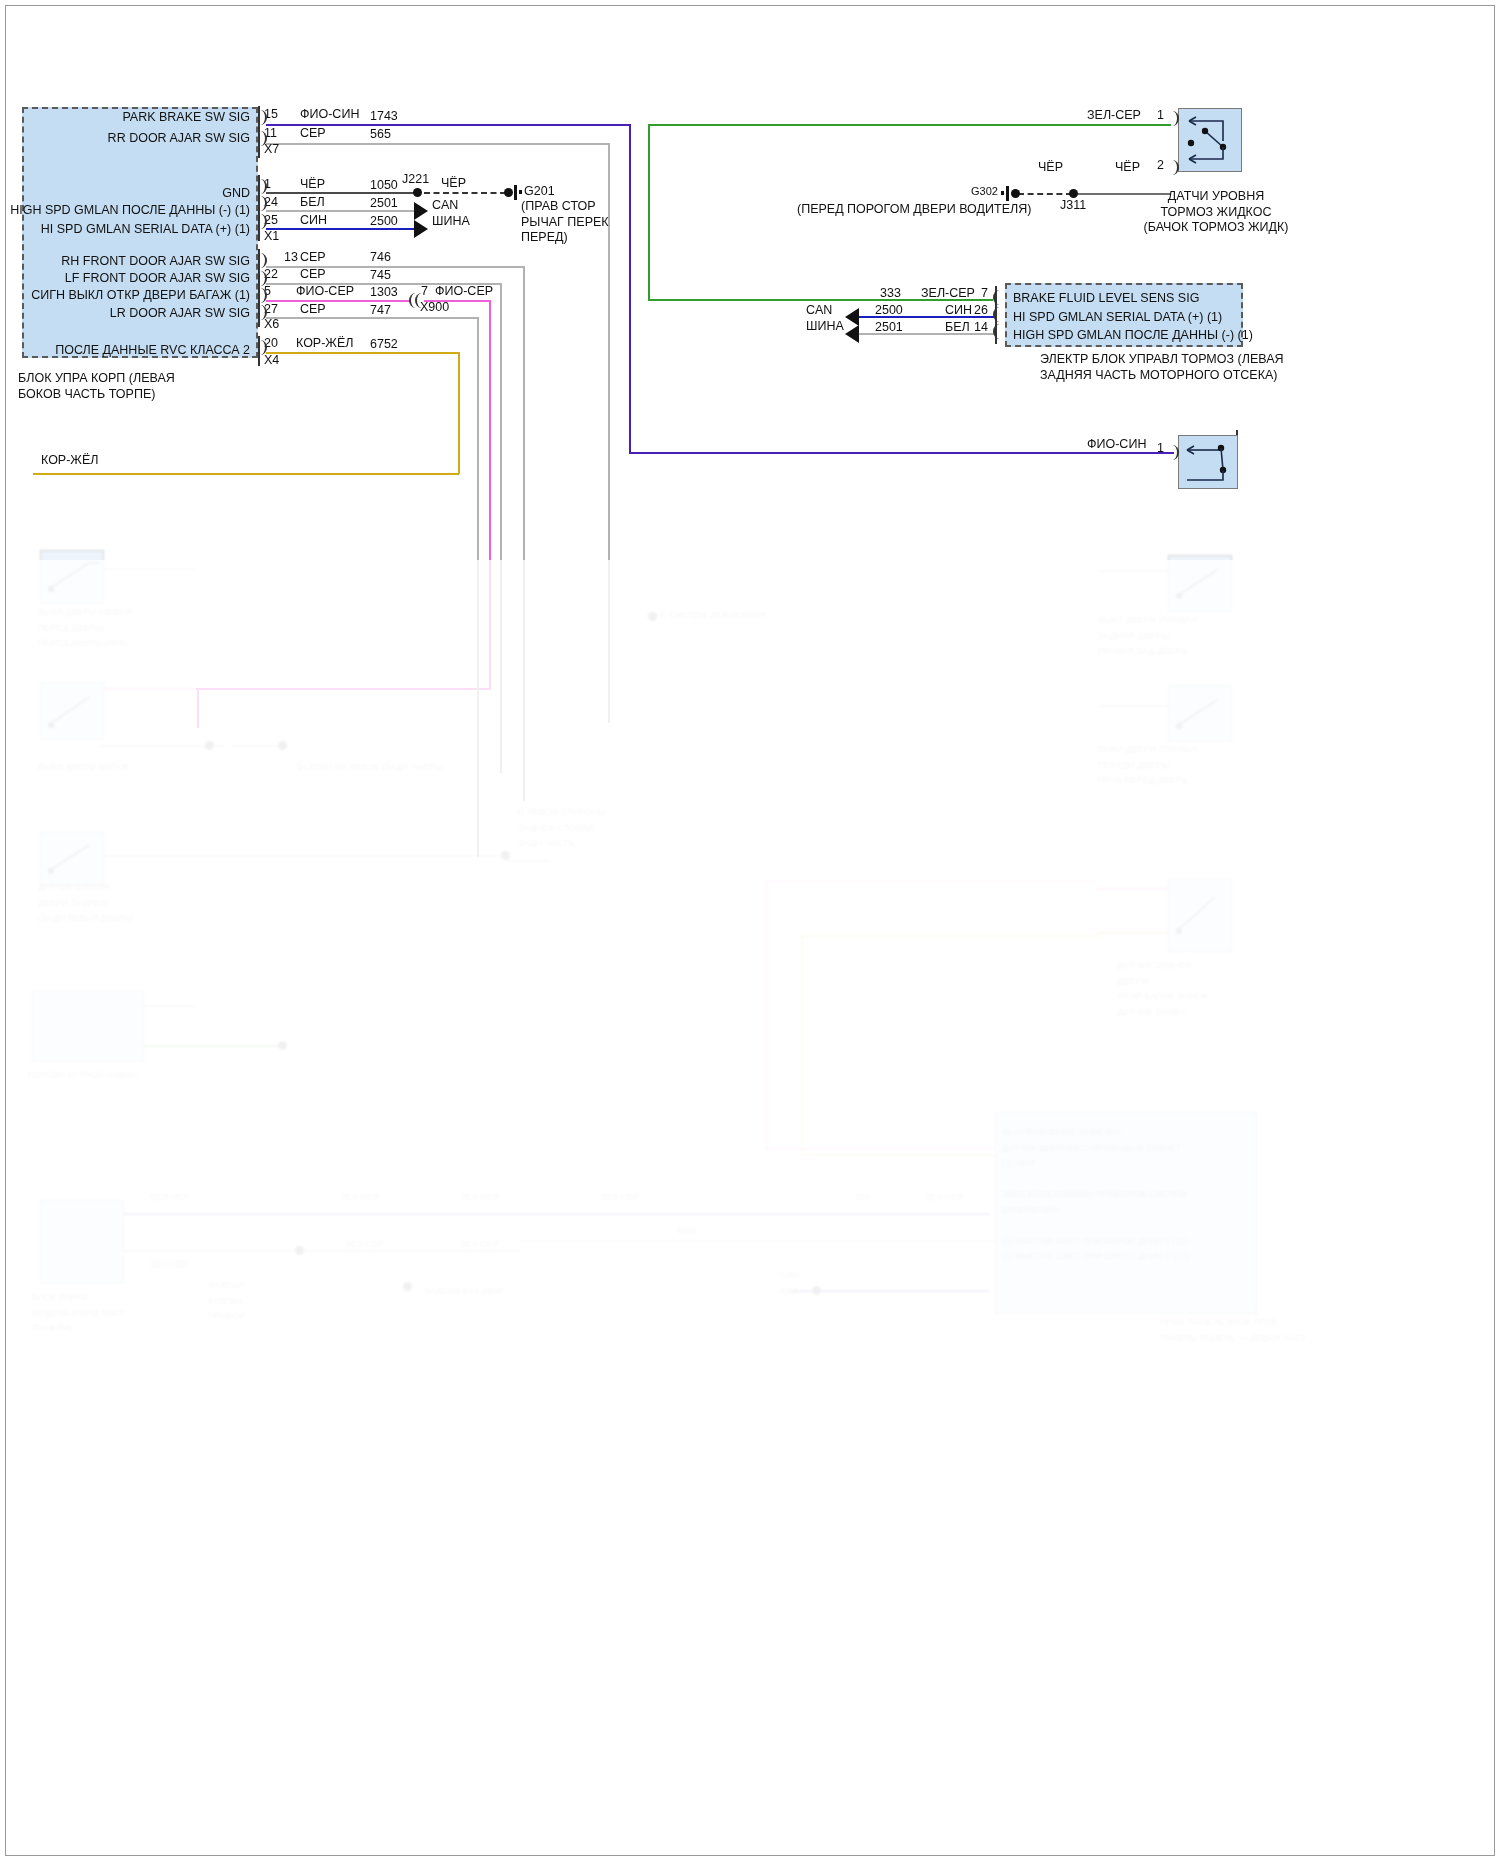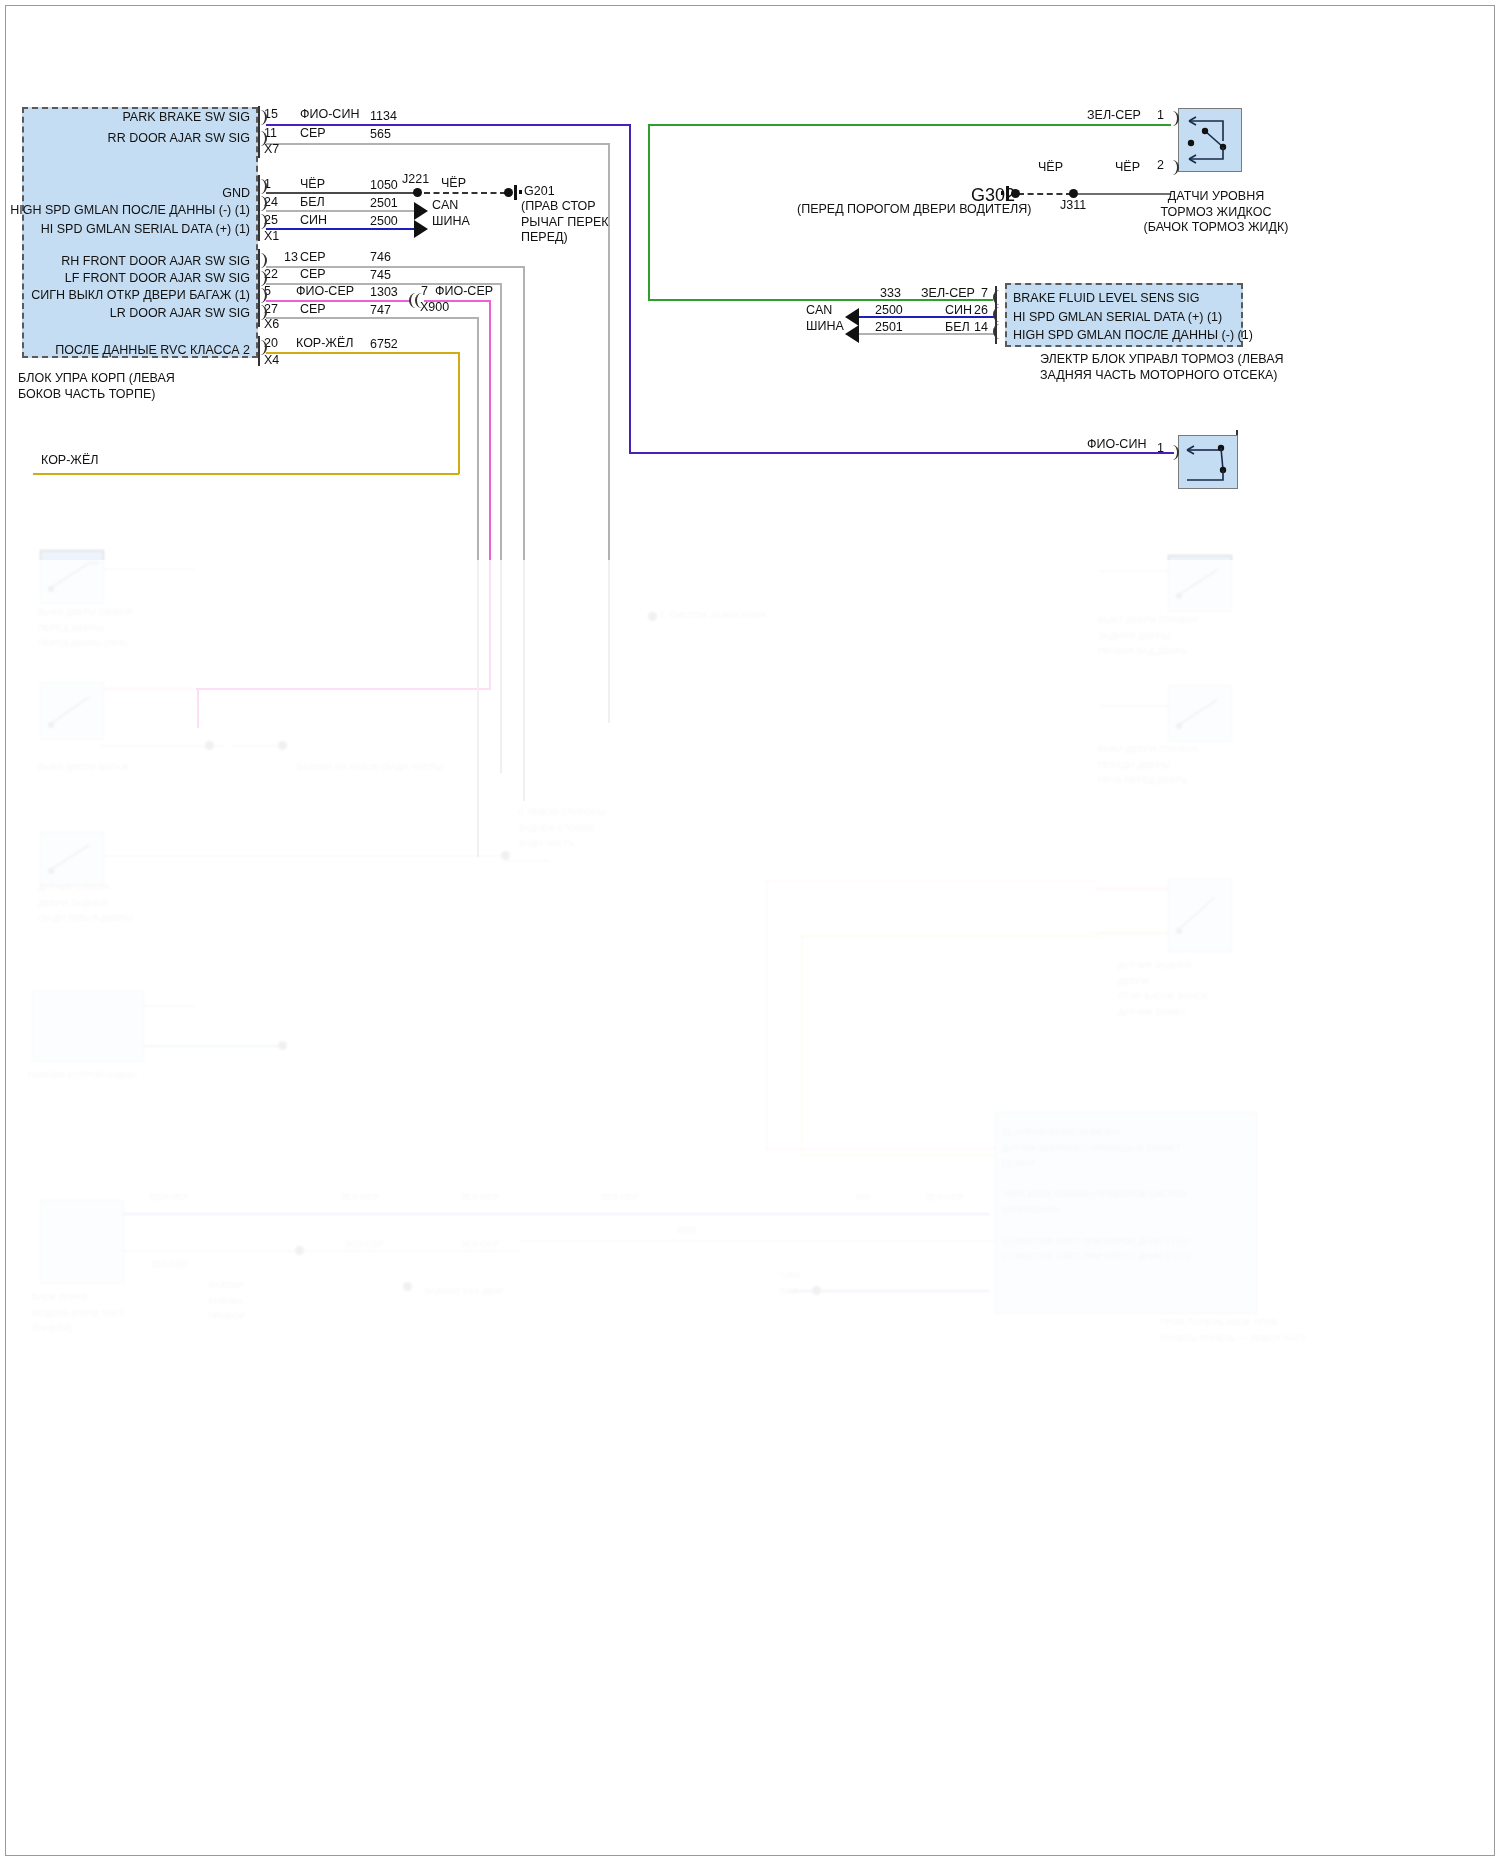--- a/index.html
+++ b/index.html
@@ -142,21 +142,21 @@
   <div class="wcolor" style="left:300px;top:126px;">СЕР</div>
   <div class="wcolor" style="left:300px;top:177px;">ЧЁР</div>
   <div class="wcolor" style="left:300px;top:195px;">БЕЛ</div>
   <div class="wcolor" style="left:300px;top:213px;">СИН</div>
   <div class="wcolor" style="left:300px;top:250px;">СЕР</div>
   <div class="wcolor" style="left:300px;top:267px;">СЕР</div>
   <div class="wcolor" style="left:296px;top:284px;">ФИО-СЕР</div>
   <div class="wcolor" style="left:300px;top:302px;">СЕР</div>
   <div class="wcolor" style="left:296px;top:336px;">КОР-ЖЁЛ</div>
 
-  <div class="wnum" style="left:370px;top:109px;">1134</div>
+  <div class="wnum" style="left:370px;top:109px;">1743</div>
   <div class="wnum" style="left:370px;top:127px;">565</div>
   <div class="wnum" style="left:370px;top:178px;">1050</div>
   <div class="wnum" style="left:370px;top:196px;">2501</div>
   <div class="wnum" style="left:370px;top:214px;">2500</div>
   <div class="wnum" style="left:370px;top:250px;">746</div>
   <div class="wnum" style="left:370px;top:268px;">745</div>
   <div class="wnum" style="left:370px;top:285px;">1303</div>
   <div class="wnum" style="left:370px;top:303px;">747</div>
   <div class="wnum" style="left:370px;top:337px;">6752</div>
 
@@ -251,21 +251,21 @@
   <div class="wire w-green" style="left:648px;top:299px;width:345px;"></div>
 
   <div class="wire w-dgrey" style="left:1076px;top:193px;width:95px;"></div>
   <div class="dot" style="left:1069px;top:189px;"></div>
   <div class="conn" style="left:1060px;top:198px;font-size:12.5px;">J311</div>
   <div class="dashline" style="left:1018px;top:193px;width:54px;"></div>
   <div class="wcolor" style="left:1038px;top:160px;">ЧЁР</div>
   <div class="dot" style="left:1011px;top:189px;"></div>
   <div class="gndbar" style="left:1006px;top:186px;"></div>
   <div class="gnddotsm" style="left:1001px;top:191px;"></div>
-  <div class="conn" style="left:971px;top:185px;font-size:18px;">G302</div>
+  <div class="conn" style="left:971px;top:185px;font-size:11px;">G302</div>
   <div class="cap" style="left:797px;top:178px;margin-top:24px;">(ПЕРЕД ПОРОГОМ ДВЕРИ ВОДИТЕЛЯ)</div>
 
   <div class="ecu" style="left:1005px;top:283px;width:238px;height:64px;"></div>
   <div class="pinlabel l" style="left:1013px;top:291px;">BRAKE FLUID LEVEL SENS SIG</div>
   <div class="pinlabel l" style="left:1013px;top:310px;">HI SPD GMLAN SERIAL DATA (+) (1)</div>
   <div class="pinlabel l" style="left:1013px;top:328px;">HIGH SPD GMLAN ПОСЛЕ ДАННЫ (-) (1)</div>
 
   <div class="arcL" style="left:993px;top:290px;"></div>
   <div class="arcL" style="left:993px;top:307px;"></div>
   <div class="arcL" style="left:993px;top:324px;"></div>

